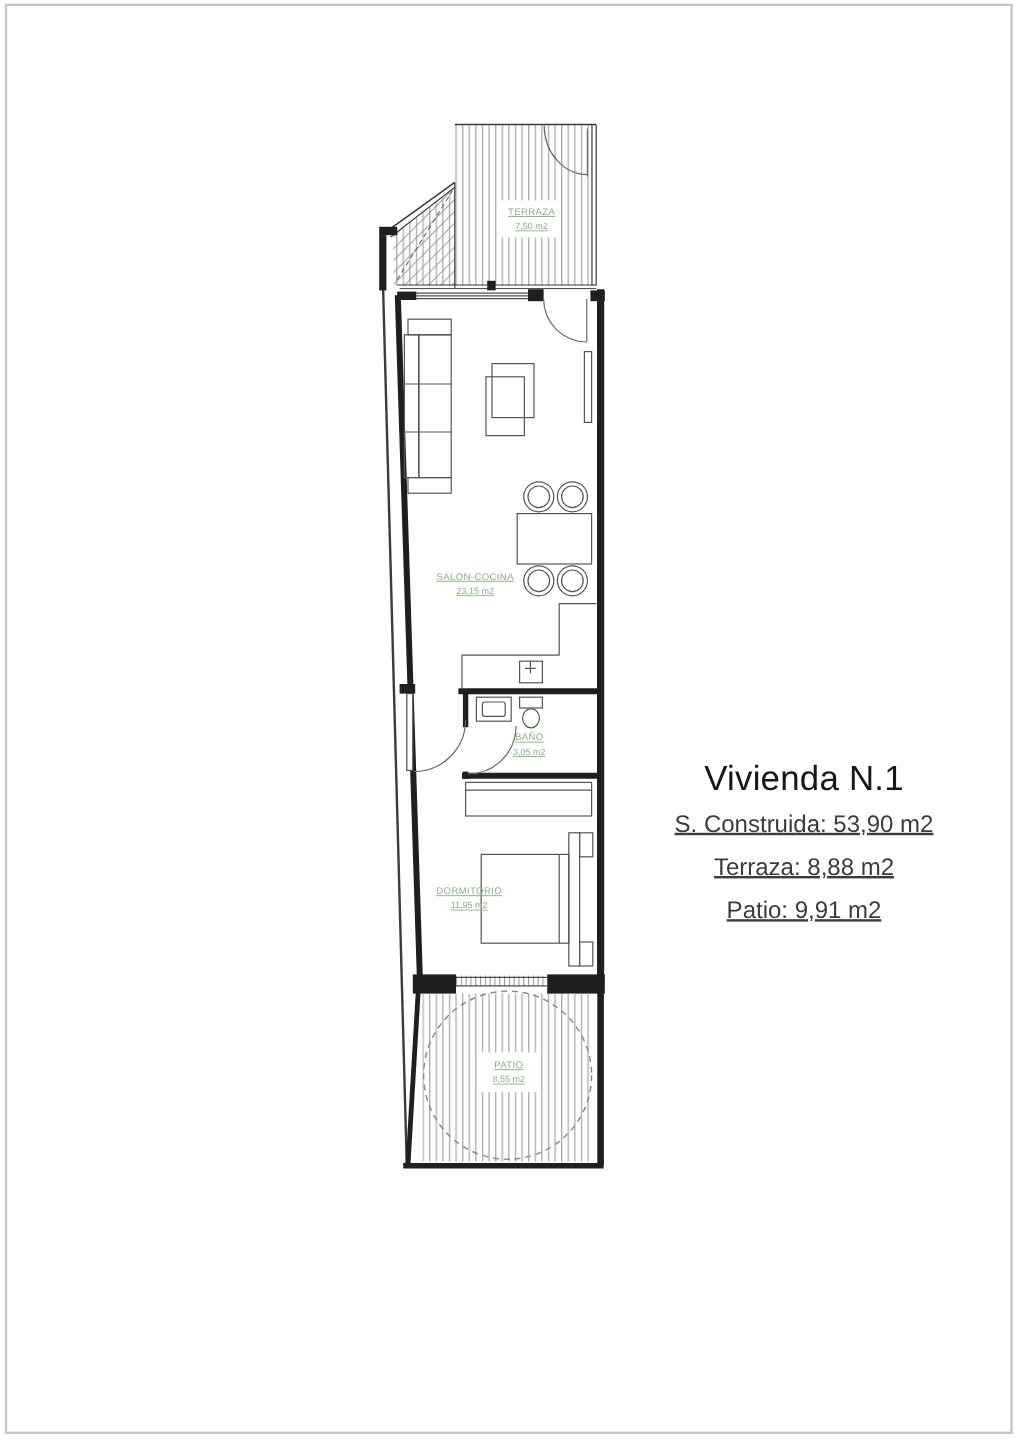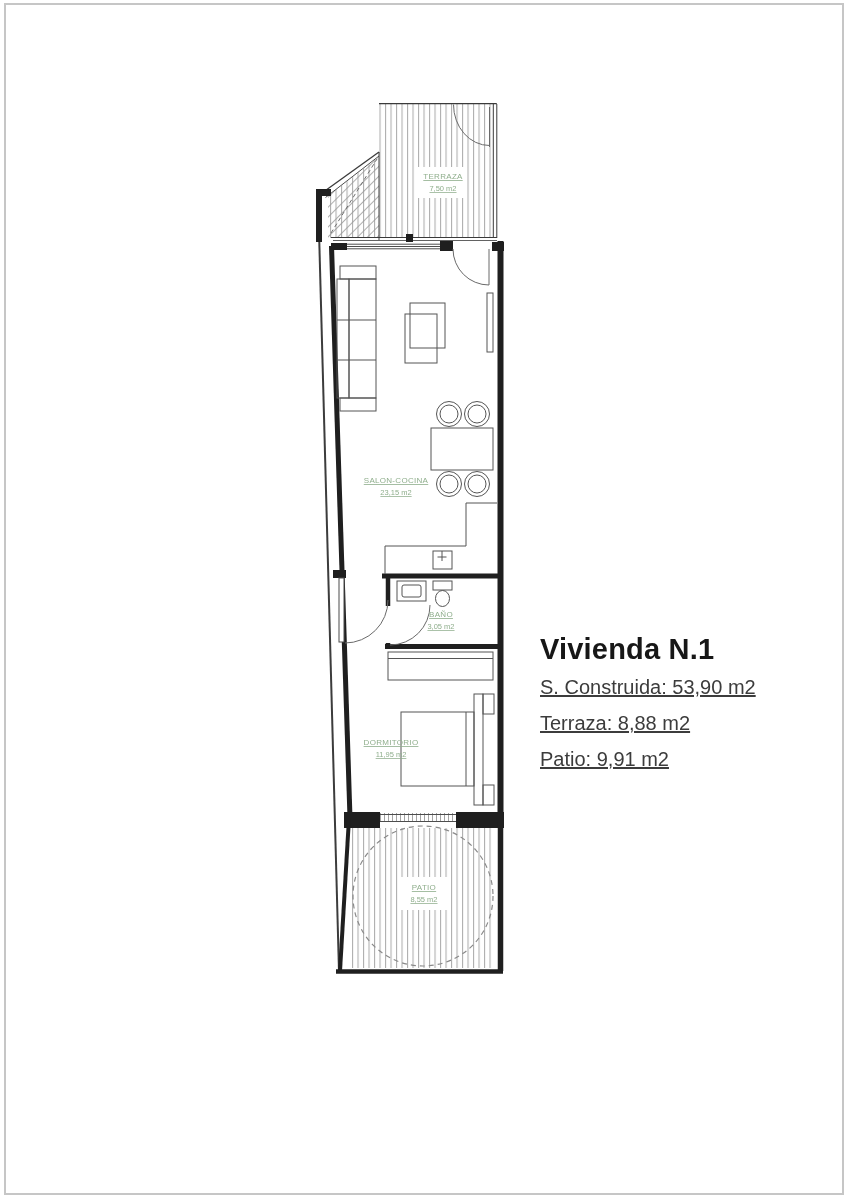--- a/index.html
+++ b/index.html
@@ -1,22 +1,22 @@
 <!DOCTYPE html>
 <html><head>
 <meta charset="utf-8">
 <style>
   html,body{margin:0;padding:0;background:#ffffff;}
   .page{position:relative;width:848px;height:1200px;background:#fff;overflow:hidden;
-        font-family:"Liberation Sans",sans-serif;}
+        font-family:"Liberation Sans",sans-serif;text-align:center;}
   .page-border{position:absolute;left:4px;top:3px;right:4px;bottom:5px;
         border:2px solid #c6c6c6;pointer-events:none;}
   .plan-svg{position:absolute;left:0;top:0;}
   .info-panel{position:absolute;left:540px;top:633px;width:260px;}
-  .info-title{font-size:29px;font-weight:bold;color:#171717;margin:0 0 10px 0;letter-spacing:.2px;}
+  .info-title{font-size:29px;font-weight:normal;color:#171717;margin:0 0 10px 0;letter-spacing:.2px;}
   .info-line{font-size:20px;color:#3c3c3c;margin:0 0 13px 0;text-decoration:underline;}
   
   .wall{stroke:#1f1f1f;fill:none;}
   .wfill{fill:#1f1f1f;stroke:none;}
   .thin{stroke:#4d4d4d;stroke-width:1;fill:none;}
   .furn{stroke:#555555;stroke-width:1;fill:none;}
   .door{stroke:#6a6a6a;stroke-width:1;fill:none;}
   .bound{stroke:#3a3a3a;fill:none;}
   .room-name{font-family:"Liberation Sans",sans-serif;font-size:8px;letter-spacing:.3px;
              text-anchor:middle;text-decoration:underline;fill:#8fae8c;}

